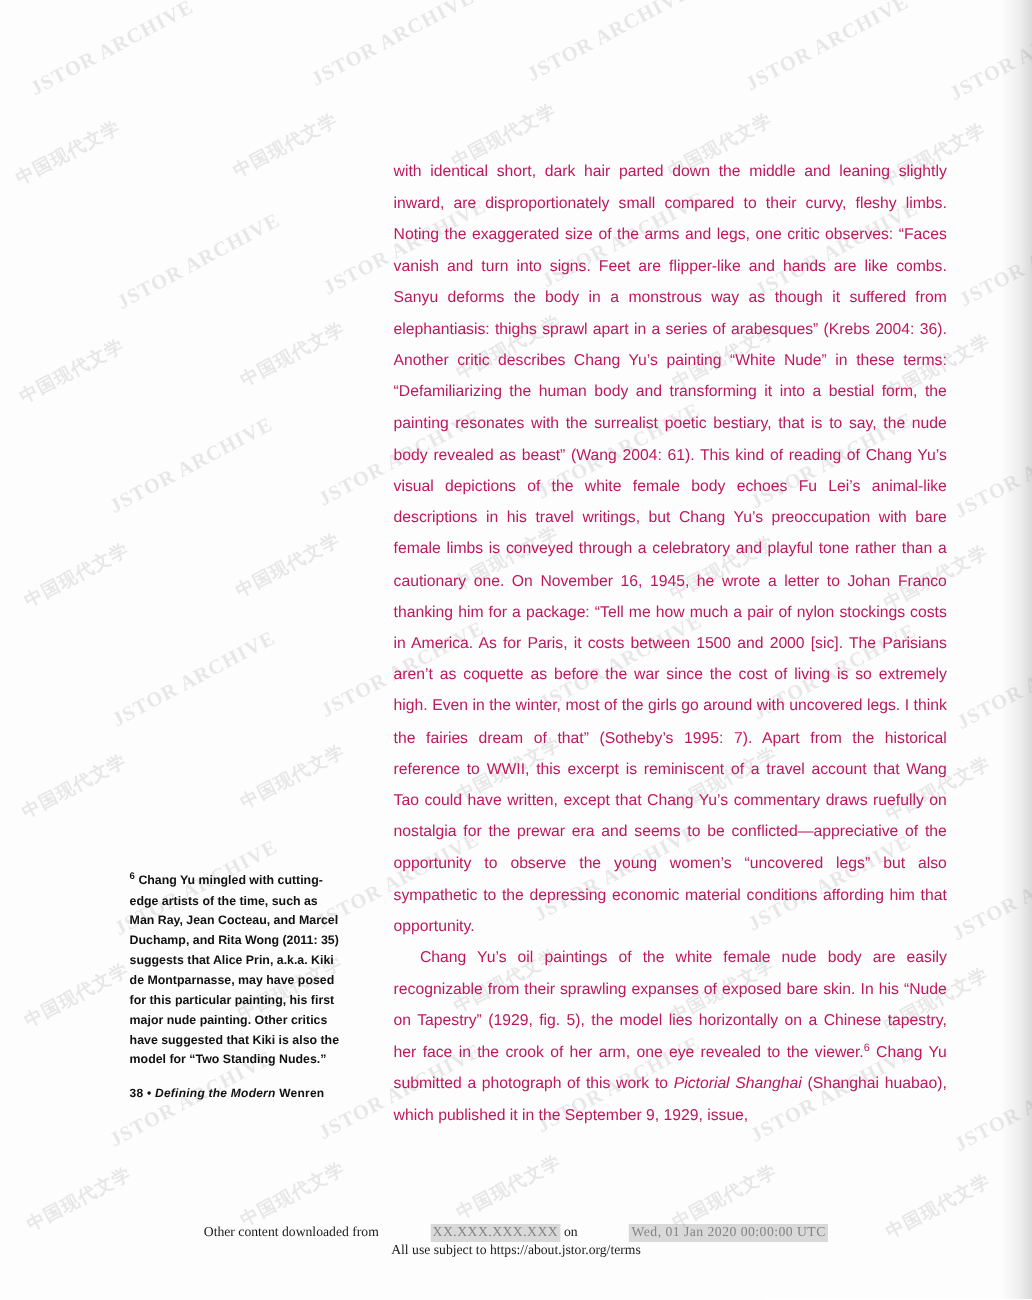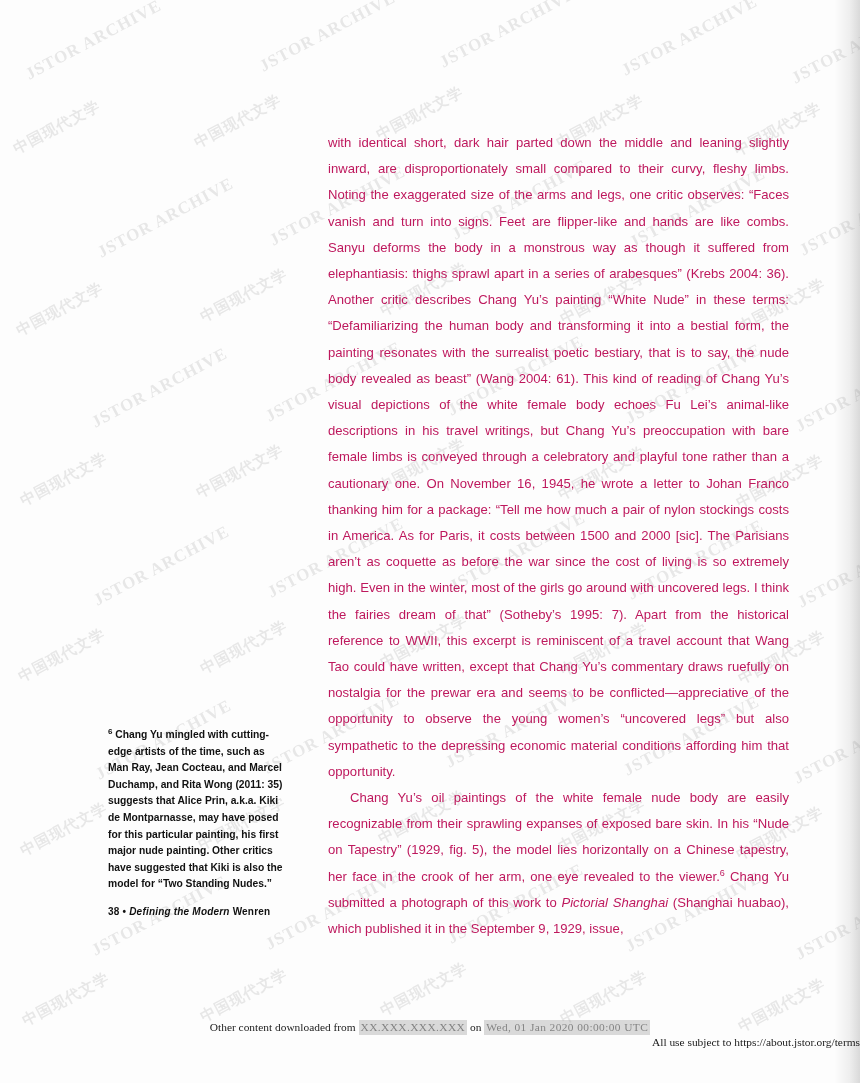--- a/index.html
+++ b/index.html
@@ -123,22 +123,23 @@
     line-height: 15px;
   }
   .jstor .redacted {
     display: inline-block;
     position: relative;
     color: rgba(60,60,60,0.55);
     background: rgba(150,150,150,0.35);
     padding: 0 2px;
     filter: blur(0.6px);
     letter-spacing: 0.4px;
-  }
-  .jstor .line2 { display: block; text-align: right; }
+    margin-left: 40px;
+  }
+  .jstor .line2 { display: block; }
 </style>
 </head>
 <body>
 
 <div class="page">
 
   <div class="watermarks">
       <div class="wm big" style="left: 18px; top: 30px; transform: rotate(-28deg); color: rgba(120, 120, 120, 0.16);">JSTOR ARCHIVE</div>
       <div class="wm cjk" style="left: 9px; top: 118px; transform: rotate(-28deg); color: rgba(120, 120, 120, 0.16);">中国现代文学</div>
       <div class="wm big" style="left: 90px; top: 208px; transform: rotate(-28deg); color: rgba(120, 120, 120, 0.16);">JSTOR ARCHIVE</div>

